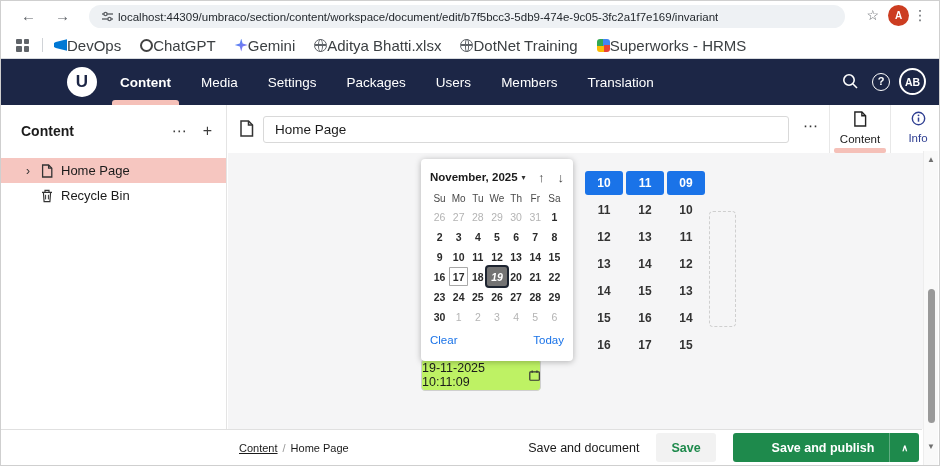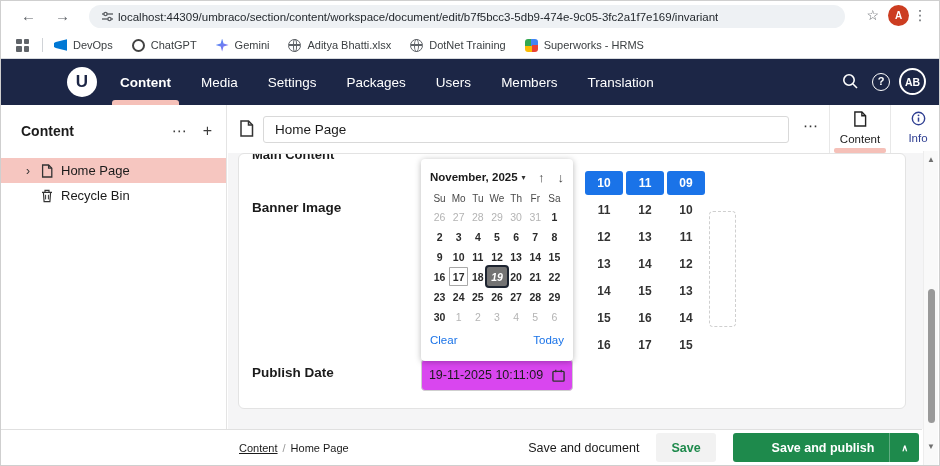--- a/index.html
+++ b/index.html
@@ -16,21 +16,21 @@
   .url-pill { position:absolute; left:88px; top:4px; width:756px; height:23px; background:#eef1f4; border-radius:12px; display:flex; align-items:center; padding:0 12px; gap:4px; }
   .url-text { font-size:11.5px; color:#24292e; white-space:nowrap; overflow:hidden; }
   .star { position:absolute; right:60px; top:6px; font-size:14px; color:#5f6368; }
   .chrome-avatar { position:absolute; right:30px; top:4px; width:21px; height:21px; border-radius:50%; background:#cc3d21; color:#fff; font-size:10px; font-weight:bold; display:flex; align-items:center; justify-content:center; }
   .kebab { position:absolute; right:12px; top:6px; color:#5f6368; font-size:14px; }
   .chrome-row2 { position:absolute; top:31px; left:0; right:0; height:26px; display:flex; align-items:center; }
   .apps-icon { margin-left:15px; width:13px; height:13px; display:grid; grid-template-columns:1fr 1fr; gap:2px; }
   .apps-icon i { background:#5f6368; border-radius:1px; }
   .bm-divider { width:1px; height:14px; background:#d0d3d7; margin:0 11px 0 13px; }
   .bm-list { display:flex; gap:19px; align-items:center; }
-  .bookmark { display:flex; gap:6px; align-items:center; font-size:11px; color:#3c4043; white-space:nowrap; }
+  .bookmark { display:flex; align-items:center; font-size:15px; color:#3c4043; white-space:nowrap; }
   .bmicon { width:13px; height:13px; position:relative; display:inline-block; flex:none; }
   .bm-devops { background:#0078d4; clip-path:polygon(14% 26%, 100% 6%, 100% 94%, 14% 74%, 0 66%, 0 34%); }
   .bm-chatgpt { border:2px solid #424242; border-radius:50%; }
   .bm-gemini { background:linear-gradient(135deg,#418df4,#9c6cf0); clip-path:polygon(50% 0,61% 39%,100% 50%,61% 61%,50% 100%,39% 61%,0 50%,39% 39%); }
   .bm-globe { border:1.5px solid #5f6368; border-radius:50%; }
   .bm-globe::before { content:""; position:absolute; left:0; right:0; top:50%; margin-top:-1px; height:1.5px; background:#5f6368; }
   .bm-globe::after { content:""; position:absolute; left:28%; right:28%; top:-1px; bottom:-1px; border:1px solid #5f6368; border-radius:50%; }
   .bm-superworks { border-radius:3px; background:conic-gradient(#4285f4 0 25%, #ea4335 25% 50%, #fbbc04 50% 75%, #34a853 75% 100%); }
 
   
@@ -69,21 +69,21 @@
   .tab-info { left:668px; width:44px; color:#2f3f92; }
   .tab-underline { position:absolute; left:606px; top:43px; width:52px; height:5px; background:#f5c0b8; border-radius:2px; }
 
   
   .ws-body { position:absolute; left:227px; top:152px; right:16px; bottom:36px; background:#f5f5f6; }
   .card { position:absolute; left:237px; top:152px; width:668px; height:256px; background:#fff; border:1px solid #e3e3e3; border-radius:6px; overflow:hidden; z-index:1; }
   .clip-label { position:absolute; top:-7px; left:13px; font-weight:bold; font-size:13px; color:#1b1b1b; }
   .banner-label { position:absolute; top:46px; left:13px; font-weight:bold; font-size:13.5px; color:#1b1b1b; }
   .publish-label { position:absolute; top:211px; left:13px; font-weight:bold; font-size:13.5px; color:#1b1b1b; }
 
-  .date-input { position:absolute; left:420px; top:358px; width:152px; height:32px; background:#d946ef; border:1px solid #cfcfcf; border-radius:4px; display:flex; align-items:center; justify-content:center; gap:9px; font-size:12.5px; color:#1b1b1b; z-index:3; cursor:text; }
+  .date-input { position:absolute; left:420px; top:358px; width:120px; height:32px; background:#bef264; border:1px solid #cfcfcf; border-radius:4px; display:flex; align-items:center; justify-content:center; gap:9px; font-size:12.5px; color:#1b1b1b; z-index:3; cursor:text; }
 
   
   .cal { position:absolute; left:420px; top:158px; width:152px; height:202px; background:#fff; border-radius:4px; box-shadow:0 1px 6px rgba(0,0,0,.28); z-index:6; padding:9px 9px 0; }
   .cal-head { display:flex; align-items:center; height:18px; }
   .cal-month { font-size:11.5px; font-weight:bold; color:#1b1b1b; cursor:pointer; }
   .cal-caret { font-size:8px; color:#333; margin-left:4px; }
   .cal-arrows { margin-left:auto; display:flex; gap:13px; color:#444; font-size:13px; }
   .cal-arrows span { cursor:pointer; }
   .cal-week { display:grid; grid-template-columns:repeat(7,1fr); margin-top:7px; }
   .cal-week span { font-size:10px; color:#4a4a4a; text-align:center; }
@@ -257,25 +257,20 @@
           <line x1="8" y1="7" x2="8" y2="11.4" stroke="#2f3f92" stroke-width="1.6"></line>
           <circle cx="8" cy="4.6" r="1" fill="#2f3f92"></circle>
         </svg>
       <span class="tab-label">Info</span>
     </div>
     <span class="tab-underline"></span>
   </div>
 
   <div class="ws-body"></div>
 
-  <div class="card">
-    <span class="clip-label">Main Content</span>
-    <span class="banner-label">Banner Image</span>
-    <span class="publish-label">Publish Date</span>
-  </div>
 
   <div class="time-wrap" id="time-wrap">
       <div class="time-col">
         <div class="time-cell selected">10</div>
         <div class="time-cell">11</div>
         <div class="time-cell">12</div>
         <div class="time-cell">13</div>
         <div class="time-cell">14</div>
         <div class="time-cell">15</div>
         <div class="time-cell">16</div>

